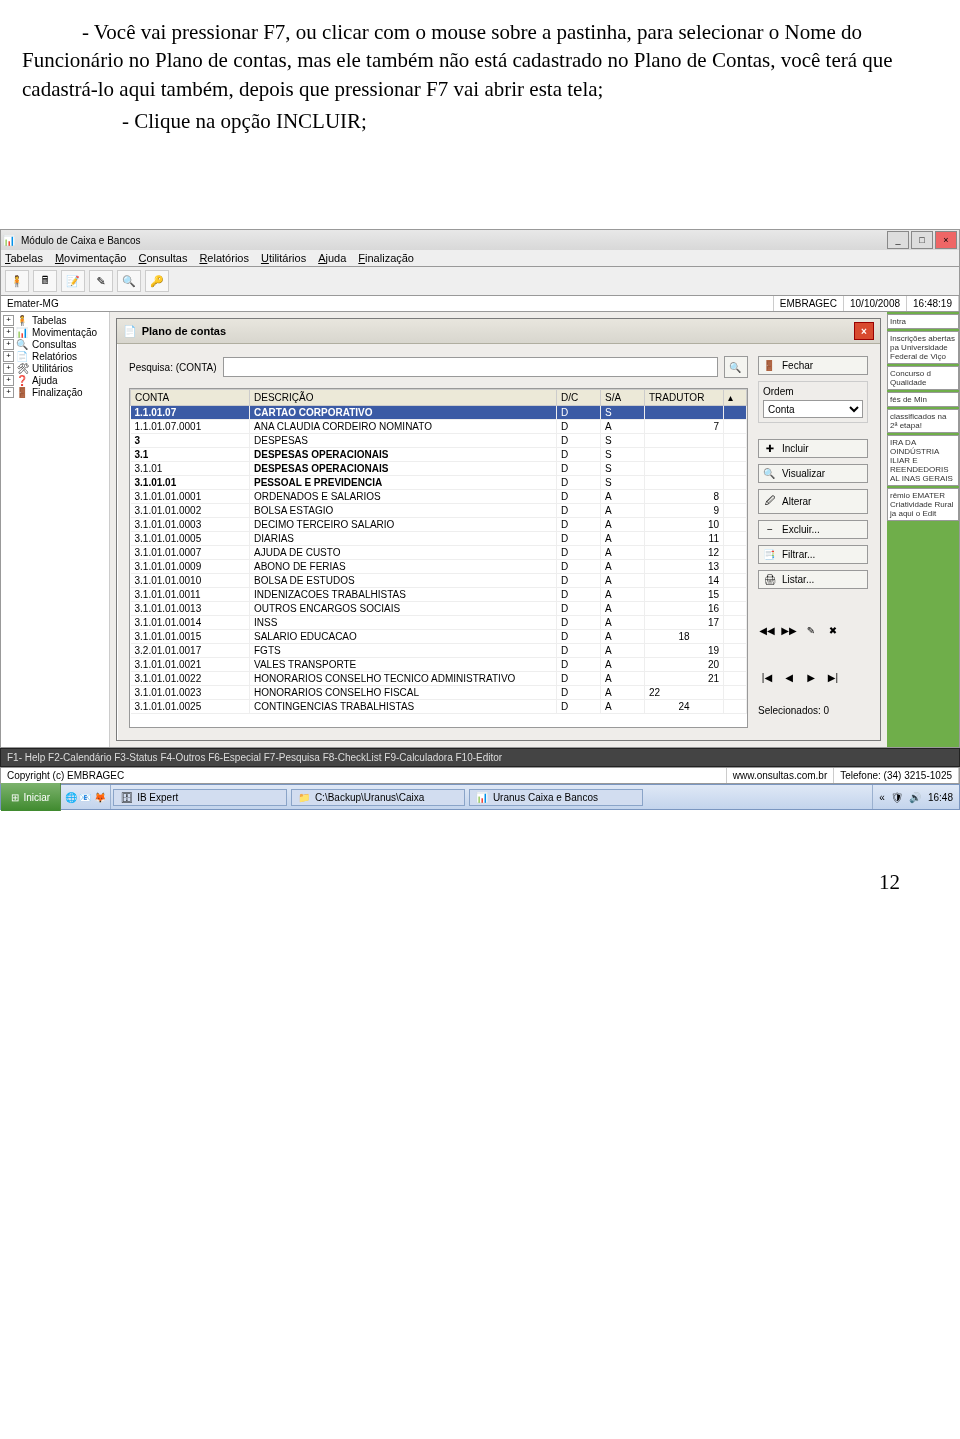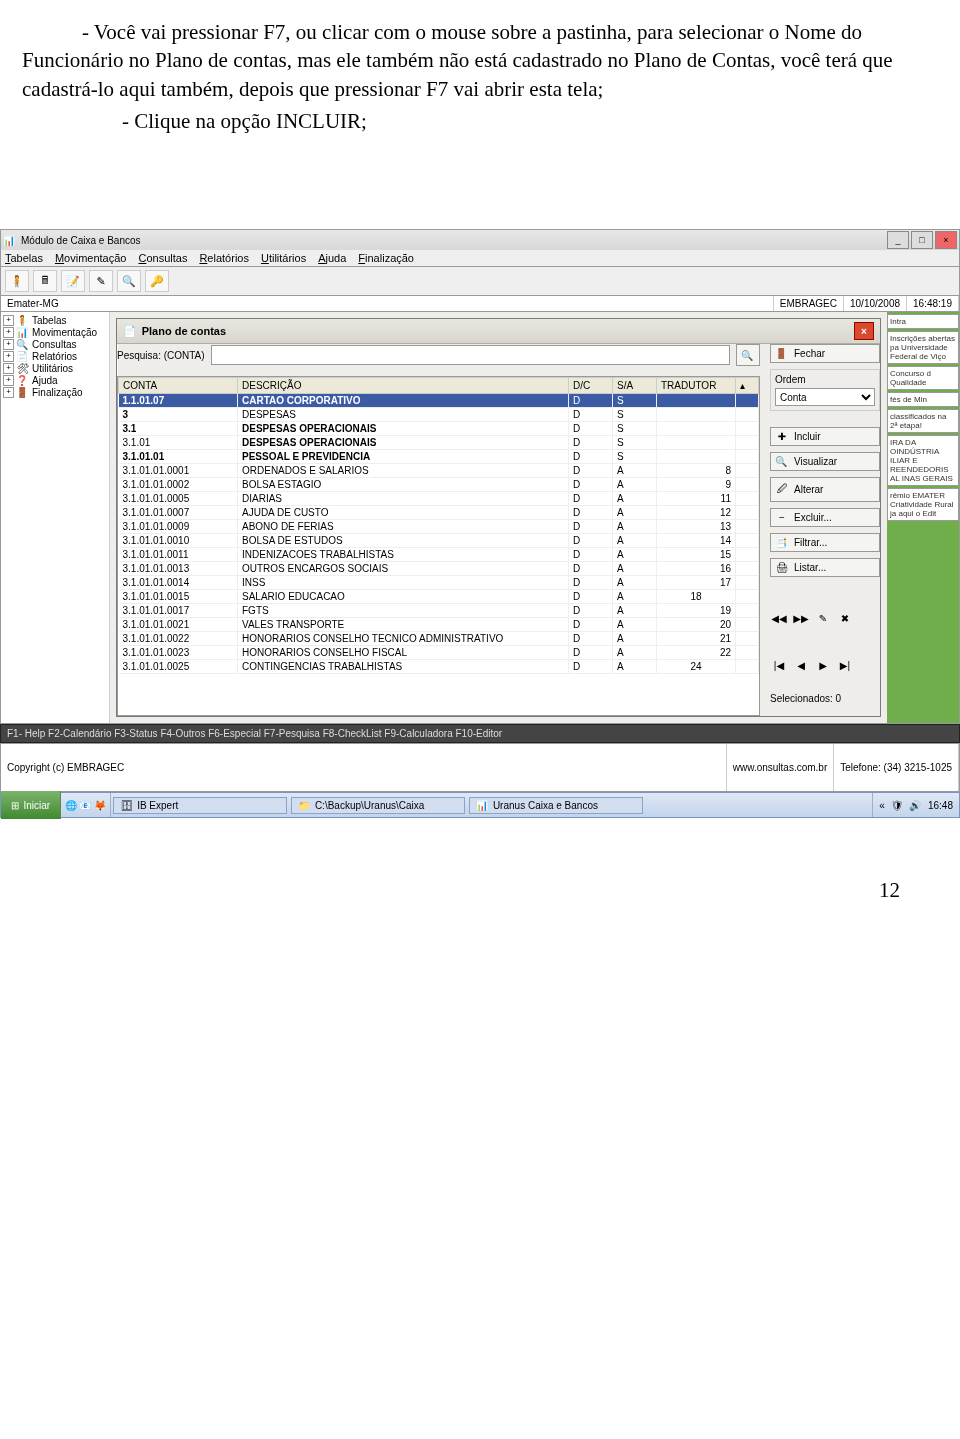--- a/index.html
+++ b/index.html
@@ -22,21 +22,21 @@
 .statusbar div{padding:2px 6px;border-right:1px solid #ccc;background:#fff}
 .appbody{display:flex;border:1px solid #999;border-top:none;background:#efedea}
 .tree{width:104px;background:#fff;border-right:1px solid #ccc;font-size:10px;padding:2px}
 .tree-row{display:flex;align-items:center;gap:2px;padding:0;white-space:nowrap;overflow:hidden}
 .tree-row .pm{width:9px;height:9px;border:1px solid #999;display:inline-flex;align-items:center;justify-content:center;font-size:8px;line-height:1}
 .tree-row .ic{width:14px;height:12px;display:inline-flex;align-items:center;justify-content:center}
 .mainarea{flex:1;position:relative;padding:6px 6px 6px 6px;background:#efedea;overflow:hidden}
 .dialog{border:1px solid #7a7a7a;background:#efedea;box-shadow:1px 1px 0 #fff inset}
 .dlg-title{background:linear-gradient(#e8e6de,#d8d6ce);border-bottom:1px solid #b0aea0;padding:3px 6px;display:flex;align-items:center;justify-content:space-between;font-weight:bold;font-size:11px}
 .dlg-title .close{width:18px;height:16px;background:#d84a2f;color:#fff;display:flex;align-items:center;justify-content:center;border:1px solid #900;font-size:10px}
-.dlg-body{padding:0;display:flex;gap:10px}
+.dlg-body{padding:12px;display:flex;gap:10px}
 .dlg-left{flex:1}
 .dlg-right{width:110px;display:flex;flex-direction:column;gap:6px}
 .search-row{display:flex;align-items:center;gap:6px;margin-bottom:10px}
 .search-row label{font-size:10px}
 .search-row input{flex:1;height:18px;border:1px solid #999;background:#fff;font-size:10px;padding:0 3px}
 .search-row .sbtn{width:22px;height:20px;border:1px solid #999;background:#f4f4f0;display:flex;align-items:center;justify-content:center}
 .grid{border:1px solid #999;background:#fff}
 .grid table{width:100%;border-collapse:collapse;font-size:10px}
 .grid th{background:#ece9d8;border:1px solid #ccc;padding:2px 4px;text-align:left;font-weight:normal}
 .grid td{border-bottom:1px solid #eee;border-right:1px solid #eee;padding:1px 4px;white-space:nowrap;overflow:hidden}
@@ -54,21 +54,21 @@
 .ordem-box .lbl{margin-bottom:3px}
 .ordem-box select{width:100%;border:1px solid #999;font-size:10px;height:18px;background:#fff}
 .nav-row{display:flex;gap:4px;margin-top:30px;justify-content:space-between}
 .nav-row div{display:flex;gap:4px}
 .nav-row span{font-size:10px;cursor:default;width:18px;text-align:center}
 .sel-foot{text-align:left;font-size:10px;margin-top:16px}
 .rightads{width:72px;background:#6fae4a;position:relative;overflow:hidden}
 .rightads .strip{background:#fff;border:1px solid #999;margin:2px 0;font-size:8px;padding:2px;color:#333;overflow:hidden}
 .help-bar{background:#444;color:#ddd;border:1px solid #222;padding:3px 6px;font-size:10px}
 .copy-bar{display:flex;border:1px solid #999;font-size:10px}
-.copy-bar div{padding:18px 6px;border-right:1px solid #ccc;background:#fff}
+.copy-bar div{padding:2px 6px;border-right:1px solid #ccc;background:#fff}
 .taskbar{display:flex;background:linear-gradient(#dfe8f6,#c3d4ec);border:1px solid #7a96c0;height:24px;align-items:center;font-size:10px}
 .taskbar .start{background:linear-gradient(#7db36e,#3f8a2e);color:#fff;padding:2px 10px;border-right:1px solid #5a8a4a;height:100%;display:flex;align-items:center;gap:4px}
 .taskbar .ql{display:flex;gap:2px;padding:0 4px;border-right:1px solid #9ab0cf;height:100%;align-items:center}
 .taskbar .task{border:1px solid #8aa4c8;background:#d2ddf0;padding:2px 6px;margin:2px;display:flex;align-items:center;gap:4px;flex:0 0 160px;overflow:hidden}
 .taskbar .sys{margin-left:auto;display:flex;align-items:center;gap:6px;padding:0 6px;border-left:1px solid #9ab0cf;height:100%}
 .page-num{text-align:right;padding:60px 60px 0 0;font-family:"Times New Roman",serif;font-size:21px}
 </style>
 </head>
 <body>
 
@@ -189,20 +189,28 @@
                   <tbody id="grid-body">
                       <tr class="sel">
                         <td class="col-conta" style="font-weight:bold">1.1.01.07</td>
                         <td class="col-desc" style="font-weight:bold">CARTAO CORPORATIVO</td>
                         <td class="col-dc">D</td>
                         <td class="col-sa">S</td>
                         <td class="col-tr" style="text-align:right"></td>
                         <td></td>
                       </tr>
                       <tr>
+                        <td class="col-conta" style="">1.1.01.07.0001</td>
+                        <td class="col-desc" style="">ANA CLAUDIA CORDEIRO NOMINATO</td>
+                        <td class="col-dc">D</td>
+                        <td class="col-sa">A</td>
+                        <td class="col-tr" style="text-align:right">7</td>
+                        <td></td>
+                      </tr>
+                      <tr>
                         <td class="col-conta" style="font-weight:bold">3</td>
                         <td class="col-desc" style="font-weight:normal">DESPESAS</td>
                         <td class="col-dc">D</td>
                         <td class="col-sa">S</td>
                         <td class="col-tr" style="text-align:right"></td>
                         <td></td>
                       </tr>
                       <tr>
                         <td class="col-conta" style="font-weight:bold">3.1</td>
                         <td class="col-desc" style="font-weight:bold">DESPESAS OPERACIONAIS</td>
@@ -237,20 +245,28 @@
                       </tr>
                       <tr>
                         <td class="col-conta" style="">3.1.01.01.0002</td>
                         <td class="col-desc" style="">BOLSA ESTAGIO</td>
                         <td class="col-dc">D</td>
                         <td class="col-sa">A</td>
                         <td class="col-tr" style="text-align:right">9</td>
                         <td></td>
                       </tr>
                       <tr>
+                        <td class="col-conta" style="">3.1.01.01.0003</td>
+                        <td class="col-desc" style="">DECIMO TERCEIRO SALARIO</td>
+                        <td class="col-dc">D</td>
+                        <td class="col-sa">A</td>
+                        <td class="col-tr" style="text-align:right">10</td>
+                        <td></td>
+                      </tr>
+                      <tr>
                         <td class="col-conta" style="">3.1.01.01.0005</td>
                         <td class="col-desc" style="">DIARIAS</td>
                         <td class="col-dc">D</td>
                         <td class="col-sa">A</td>
                         <td class="col-tr" style="text-align:right">11</td>
                         <td></td>
                       </tr>
                       <tr>
                         <td class="col-conta" style="">3.1.01.01.0007</td>
                         <td class="col-desc" style="">AJUDA DE CUSTO</td>
@@ -301,21 +317,21 @@
                       </tr>
                       <tr>
                         <td class="col-conta" style="">3.1.01.01.0015</td>
                         <td class="col-desc" style="">SALARIO EDUCACAO</td>
                         <td class="col-dc">D</td>
                         <td class="col-sa">A</td>
                         <td class="col-tr" style="text-align:center">18</td>
                         <td></td>
                       </tr>
                       <tr>
-                        <td class="col-conta" style="">3.1.01.01.0017</td>
+                        <td class="col-conta" style="">3.2.01.01.0017</td>
                         <td class="col-desc" style="">FGTS</td>
                         <td class="col-dc">D</td>
                         <td class="col-sa">A</td>
                         <td class="col-tr" style="text-align:right">19</td>
                         <td></td>
                       </tr>
                       <tr>
                         <td class="col-conta" style="">3.1.01.01.0021</td>
                         <td class="col-desc" style="">VALES TRANSPORTE</td>
                         <td class="col-dc">D</td>
@@ -329,21 +345,21 @@
                         <td class="col-dc">D</td>
                         <td class="col-sa">A</td>
                         <td class="col-tr" style="">21</td>
                         <td></td>
                       </tr>
                       <tr>
                         <td class="col-conta" style="">3.1.01.01.0023</td>
                         <td class="col-desc" style="">HONORARIOS CONSELHO FISCAL</td>
                         <td class="col-dc">D</td>
                         <td class="col-sa">A</td>
-                        <td class="col-tr" style="text-align:right">22</td>
+                        <td class="col-tr" style="text-align:left">22</td>
                         <td></td>
                       </tr>
                       <tr>
                         <td class="col-conta" style="">3.1.01.01.0025</td>
                         <td class="col-desc" style="">CONTINGENCIAS TRABALHISTAS</td>
                         <td class="col-dc">D</td>
                         <td class="col-sa">A</td>
                         <td class="col-tr" style="text-align:center">24</td>
                         <td></td>
                       </tr>

